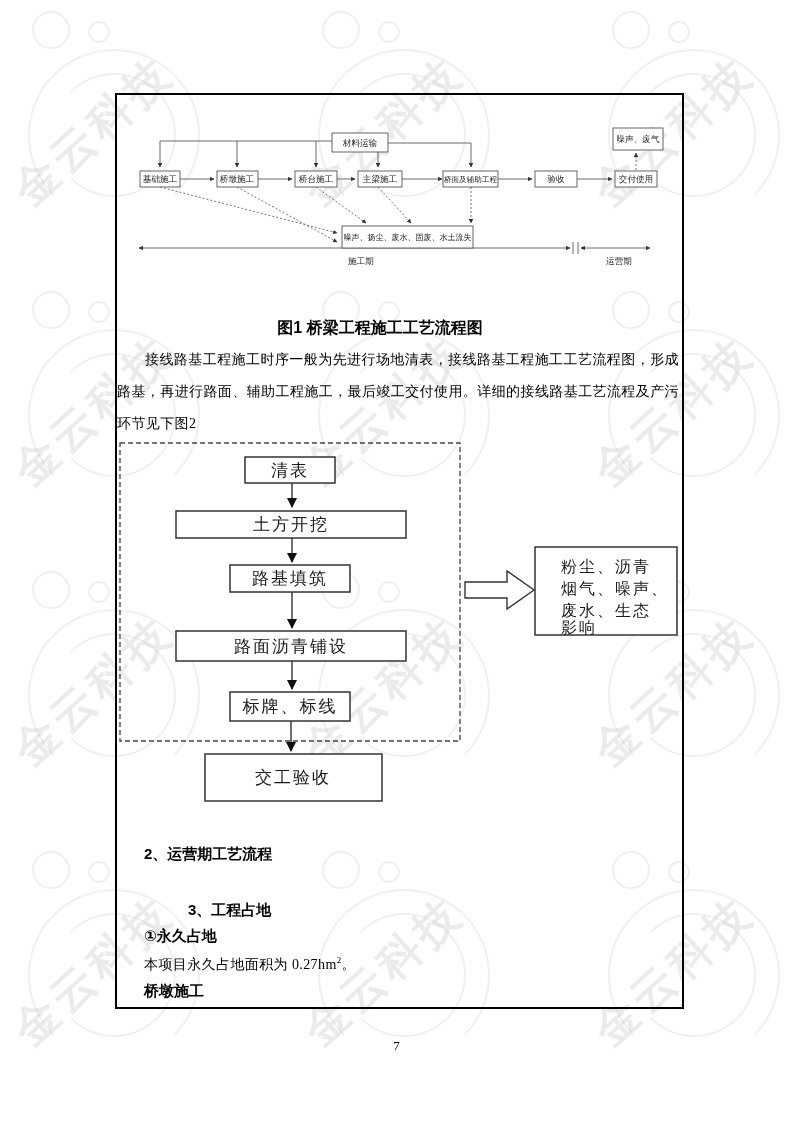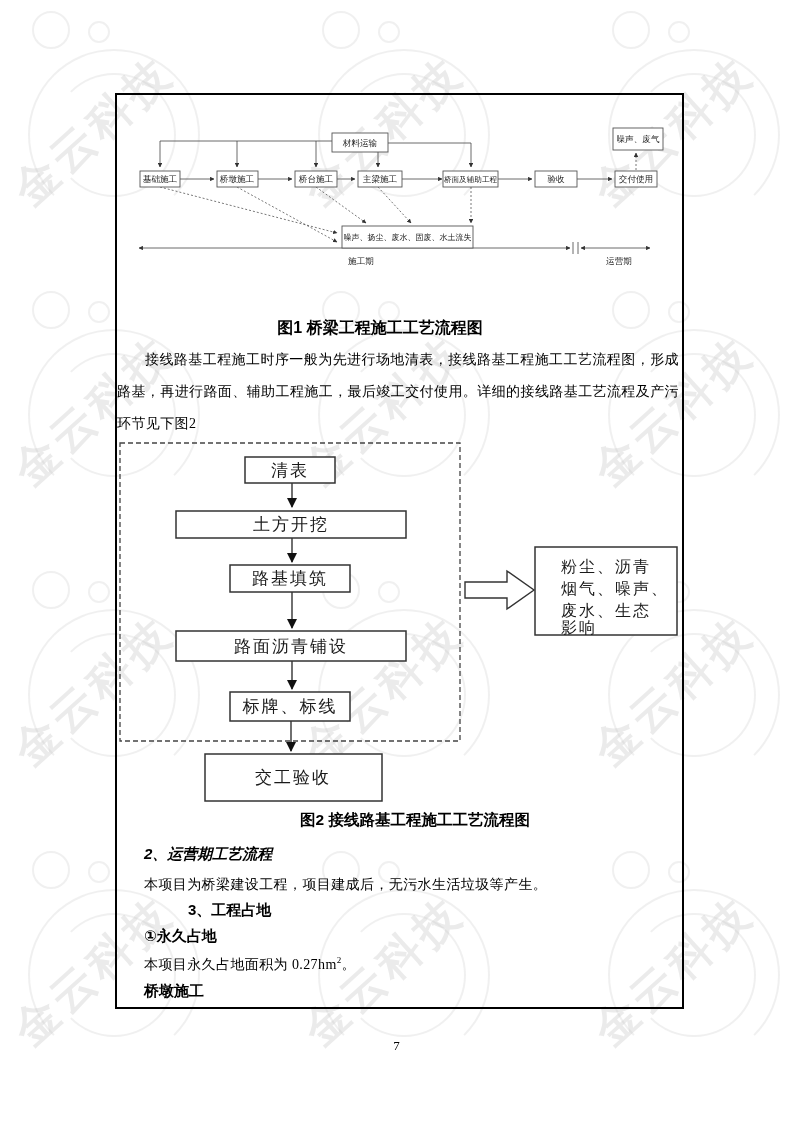--- a/index.html
+++ b/index.html
@@ -33,21 +33,21 @@
   .fig2 .dr{fill:none;stroke:#444;stroke-width:1.3;stroke-dasharray:5 3;}
   .fig2 text{font-family:"Liberation Serif","DejaVu Serif",serif;font-size:17px;fill:#1a1a1a;letter-spacing:2px;}
   .fig2 text.imp{font-size:16px;}
   .caption{position:absolute;font-family:"Liberation Sans","DejaVu Sans",sans-serif;font-weight:bold;text-align:center;}
   .cap1{left:115px;top:318px;width:530px;font-size:16px;}
   .cap2{left:115px;top:810px;width:600px;font-size:15.5px;}
   .para{position:absolute;left:117px;top:344px;width:562px;font-size:14px;line-height:32px;
         text-align:justify;text-indent:2em;letter-spacing:.4px;}
   .head{position:absolute;left:144px;font-family:"Liberation Sans","DejaVu Sans",sans-serif;font-weight:bold;font-size:15px;}
   .bodyline{position:absolute;left:144px;font-size:14px;letter-spacing:.4px;}
-  .s2t{top:845px;font-style:italic;} .s2b{top:876px;} .s3t{top:901px;margin-left:44px;} .s31t{top:927px;} .s31b{top:955px;text-align:right;} .s32t{top:982px;}
+  .s2t{top:845px;} .s2b{top:876px;} .s3t{top:901px;margin-left:44px;} .s31t{top:927px;} .s31b{top:955px;text-align:right;} .s32t{top:982px;}
   .s31b sup{font-size:9px;}
   .pageno{position:absolute;left:0;top:1038px;width:793px;text-align:center;font-size:13px;
           font-family:"Liberation Serif","DejaVu Serif",serif;}
 </style>
 </head>
 <body>
 
 <div class="page">
 
   <div class="wm-layer">
@@ -271,24 +271,22 @@
       </g>
       <g>
         <rect class="bx" x="420" y="112" width="142" height="88"></rect>
         <text class="imp" x="446" y="137">粉尘、沥青</text>
         <text class="imp" x="446" y="159">烟气、噪声、</text>
         <text class="imp" x="446" y="181">废水、生态</text>
         <text class="imp" x="446" y="198">影响</text>
       </g>
     </svg>
 
-    <div class="caption cap2">图2 接线路基工程施工工艺流程图</div>
 
     <div class="head s2t">2、运营期工艺流程</div>
-    <div class="bodyline s2b">本项目为桥梁建设工程，项目建成后，无污水生活垃圾等产生。</div>
     <div class="head s3t">3、工程占地</div>
     <div class="head s31t">①永久占地</div>
     <div class="bodyline s31b"><span>本项目永久占地面积为 0.27hm</span><sup>2</sup><span>。</span></div>
     <div class="head s32t">桥墩施工</div>
 
     <div class="pageno">7</div>
   </div>
 </div>
 
 </body></html>

